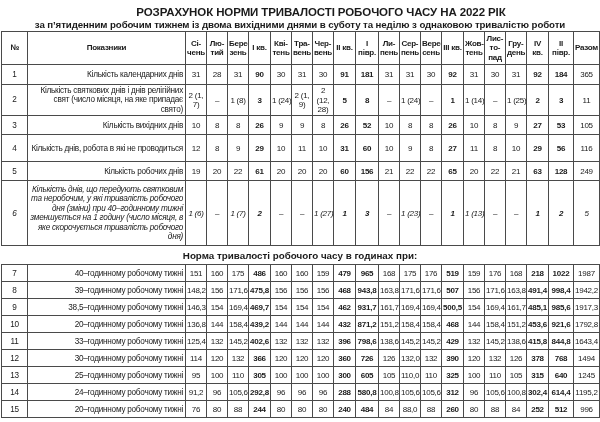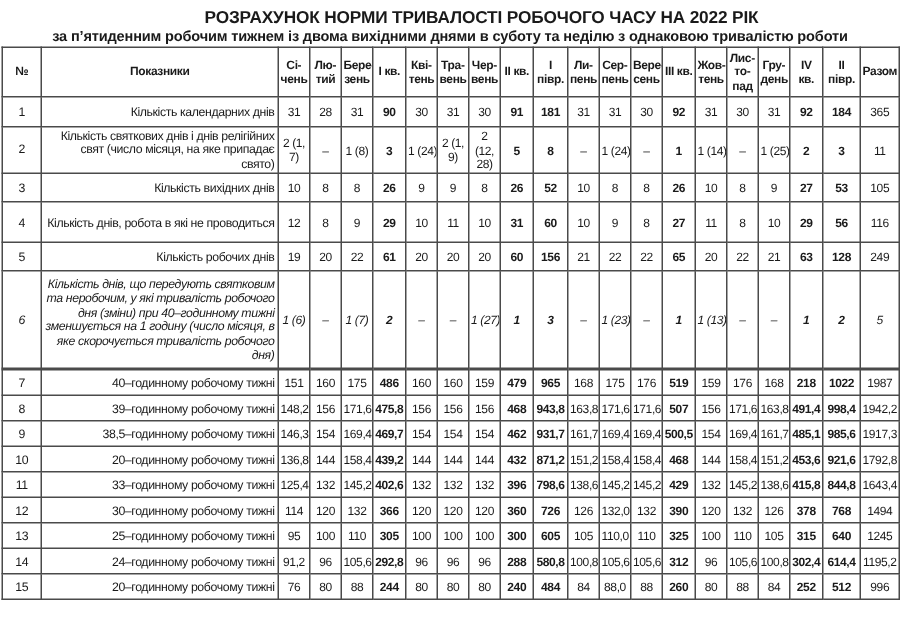--- a/index.html
+++ b/index.html
@@ -238,20 +238,21 @@
           <td>1&nbsp;(13)</td>
           <td>–</td>
           <td>–</td>
           <td class="b">1</td>
           <td class="b">2</td>
           <td>5</td>
         </tr>
       </tbody>
   </table>
 
+  <div class="section-title">Норма тривалості робочого часу в годинах при:</div>
 
   <table>
     <colgroup class="cg">
         <col style="width: 26px;">
         <col style="width: 158px;">
         <col style="width: 21px;">
         <col style="width: 21px;">
         <col style="width: 21px;">
         <col style="width: 22px;">
         <col style="width: 21px;">

